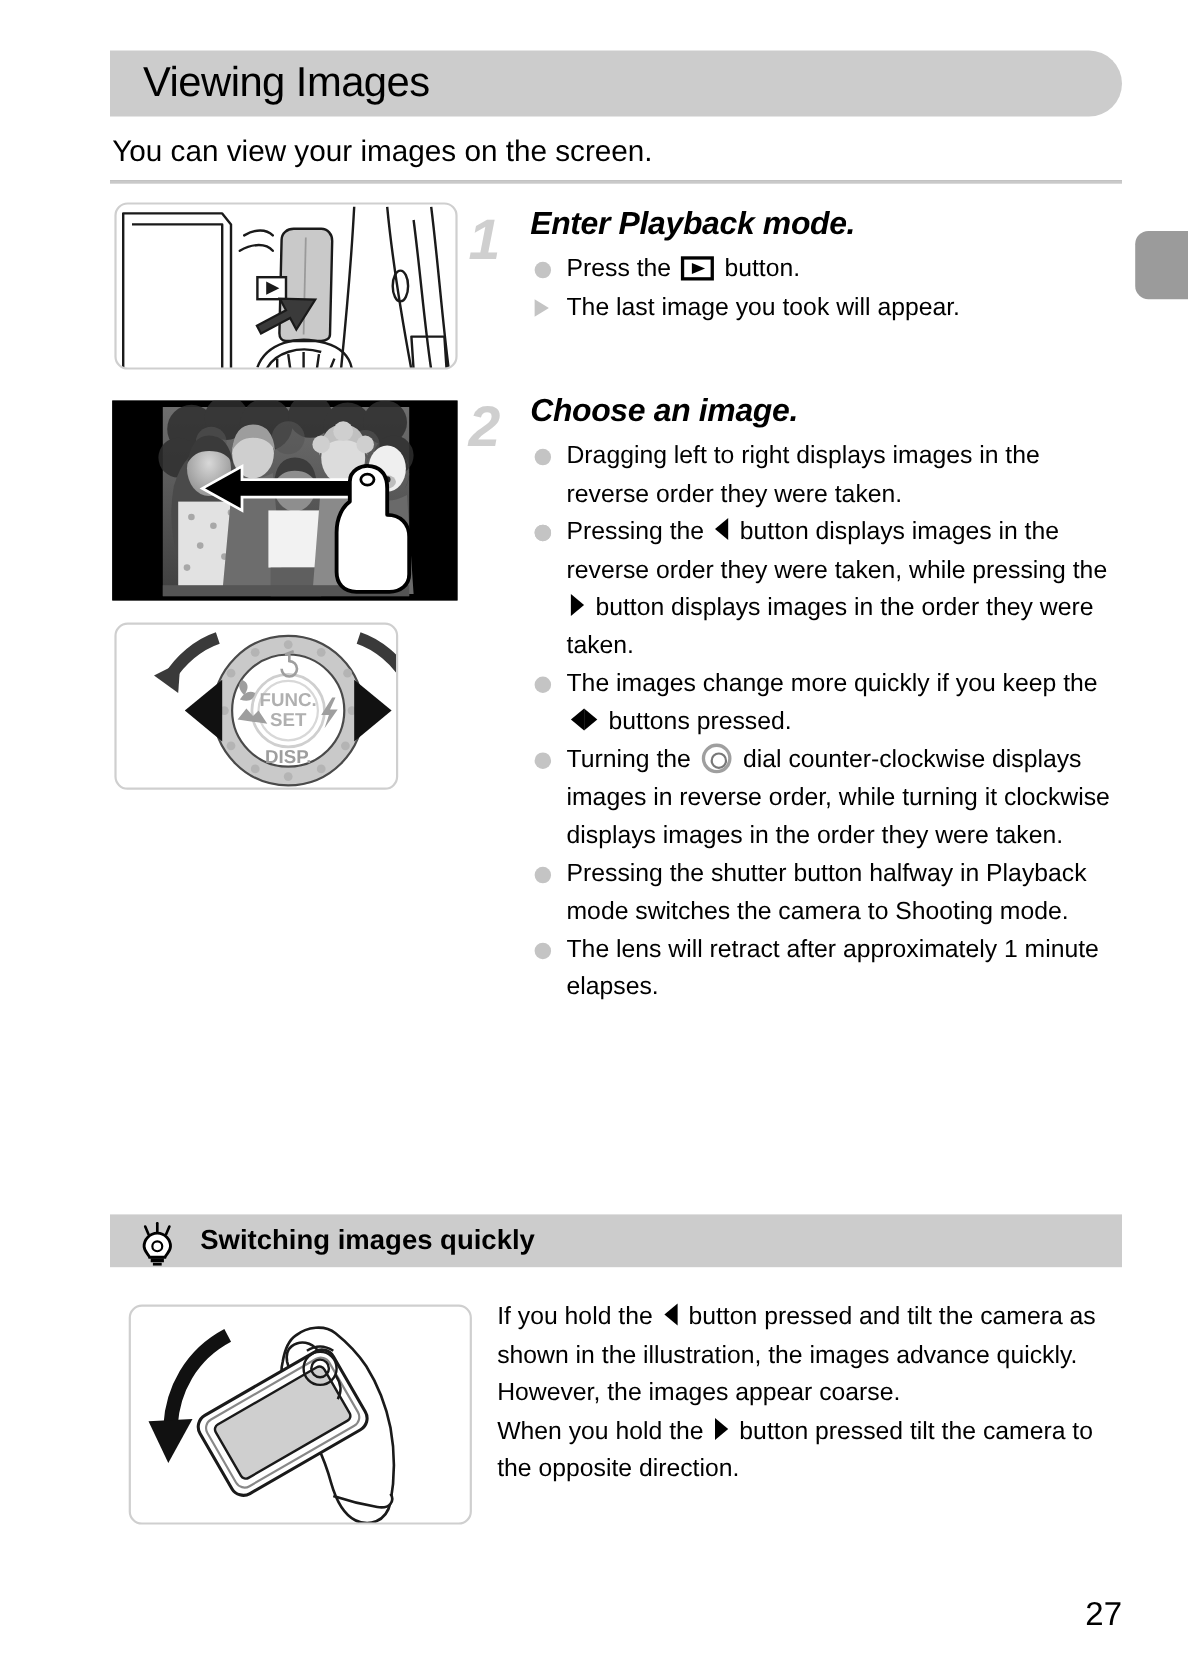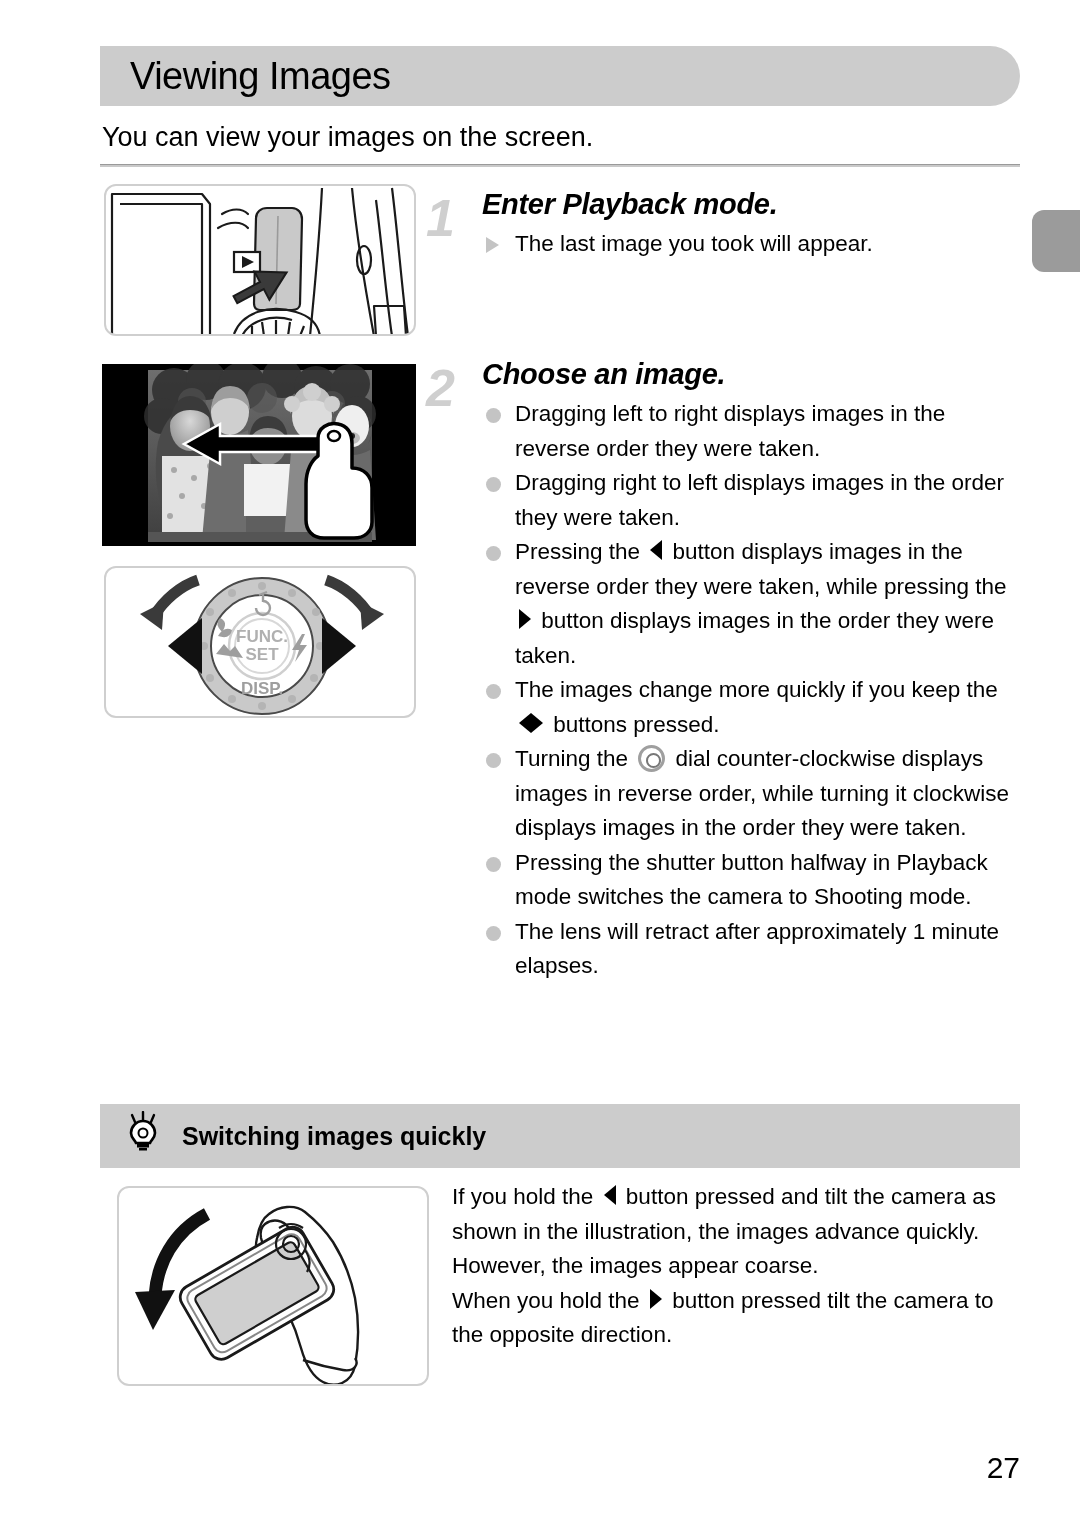--- a/index.html
+++ b/index.html
@@ -47,21 +47,21 @@
 
   
   .illus{
     position:absolute;
     border:2px solid #cfcfcf;
     border-radius:12px;
     background:#fff;
     overflow:hidden;
   }
   #illus-camera-back{ left:104px; top:184px;  width:312px; height:152px; }
-  #illus-dial       { left:104px; top:566px;  width:312px; height:152px; }
+  #illus-dial       { left:104px; top:566px;  width:258px; height:152px; }
   #illus-tilt       { left:117px; top:1186px; width:312px; height:200px; }
 
   
   #illus-photo{
     position:absolute; left:102px; top:364px;
     width:314px; height:182px;
     background:#000;
     overflow:hidden;
   }
 
@@ -146,21 +146,21 @@
   .g-dial::after{
     content:""; position:absolute;
     left:5px; top:5px; width:11px;height:11px;
     border:2px solid #777;
     border-radius:50%;
   }
 
   
   .tip-bar{
     position:absolute; left:100px; top:1104px;
-    width:920px; height:64px;
+    width:920px; height:48px;
     background:#cccccc;
   }
   .tip-bar .tip-title{
     position:absolute; left:82px; top:50%;
     transform:translateY(-50%);
     font-size:25px; font-weight:bold;
   }
   .bulb{
     position:absolute; left:24px; top:7px;
     width:38px; height:40px;
@@ -366,39 +366,42 @@
       <path d="M256 62 L278 46 L254 34 Z" fill="#3a3a3a"></path>
     </g>
   </svg>
 </div>
 
 <div class="step" id="step-1">
   <div class="step-num">1</div>
   <h2 class="step-head">Enter Playback mode.</h2>
   <div class="step-body">
     <div class="bl">
+      <span class="dot"></span>
+      <span>Press the </span><span class="g-play"></span><span> button.</span>
+    </div>
+    <div class="bl">
       <span class="tri"></span>
       <span>The last image you took will appear.</span>
     </div>
   </div>
 </div>
 
 <div class="step" id="step-2">
   <div class="step-num">2</div>
   <h2 class="step-head">Choose an image.</h2>
   <div class="step-body">
 
     <div class="bl">
       <span class="dot"></span>
       <span>Dragging left to right displays images in the reverse order they were taken.</span>
     </div>
 
     <div class="bl">
       <span class="dot"></span>
-      <span>Dragging right to left displays images in the order they were taken.</span>
     </div>
 
     <div class="bl">
       <span class="dot"></span>
       <span>Pressing the </span><span class="g-left"></span><span> button displays images in the reverse order they were taken, while pressing the </span><span class="g-right"></span><span> button displays images in the order they were taken.</span>
     </div>
 
     <div class="bl">
       <span class="dot"></span>
       <span>The images change more quickly if you keep the </span><span class="g-lr"><span class="g-left"></span><span class="g-right"></span></span><span> buttons pressed.</span>

